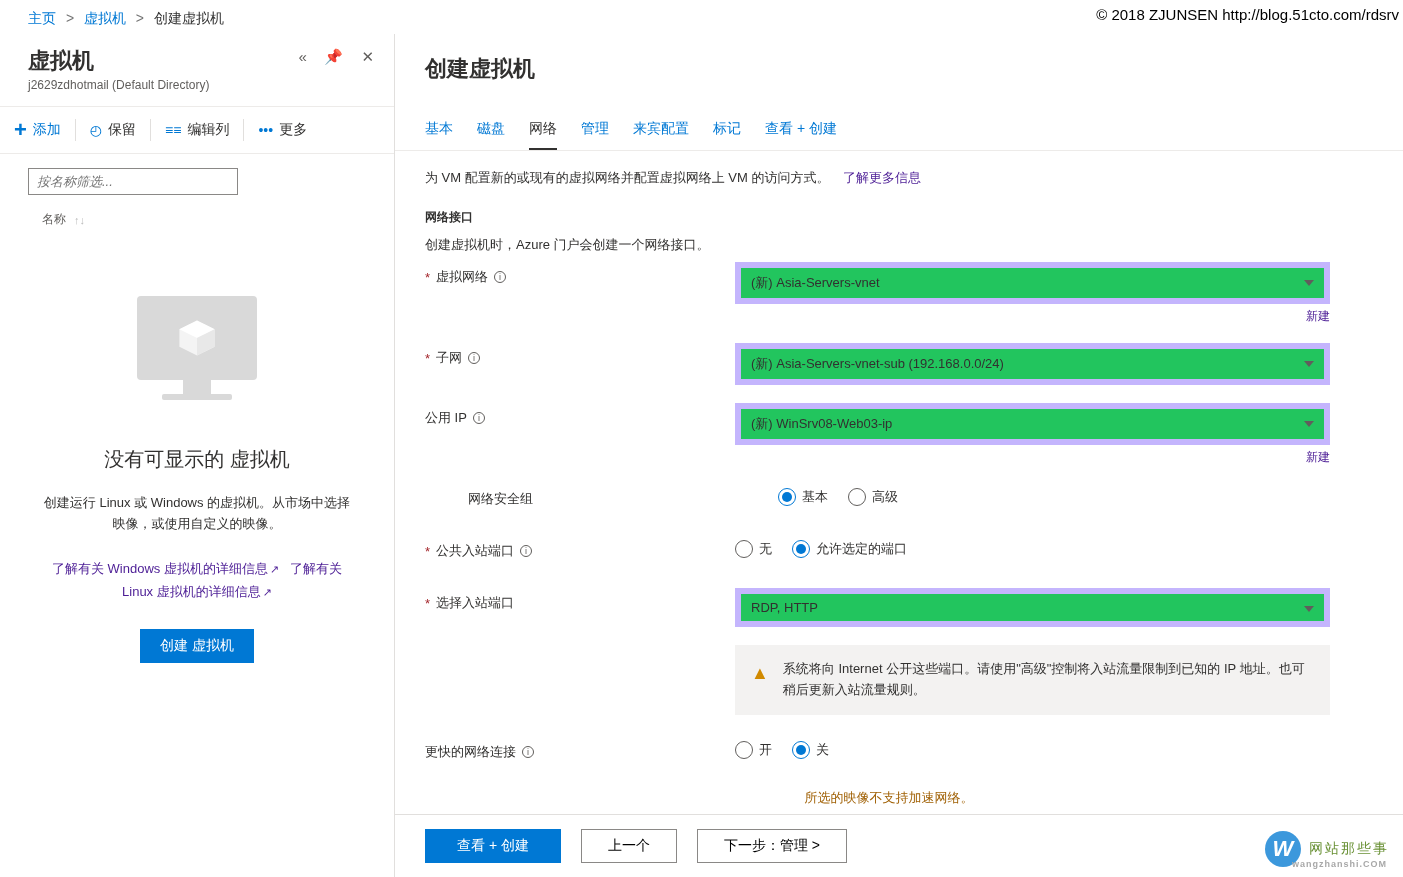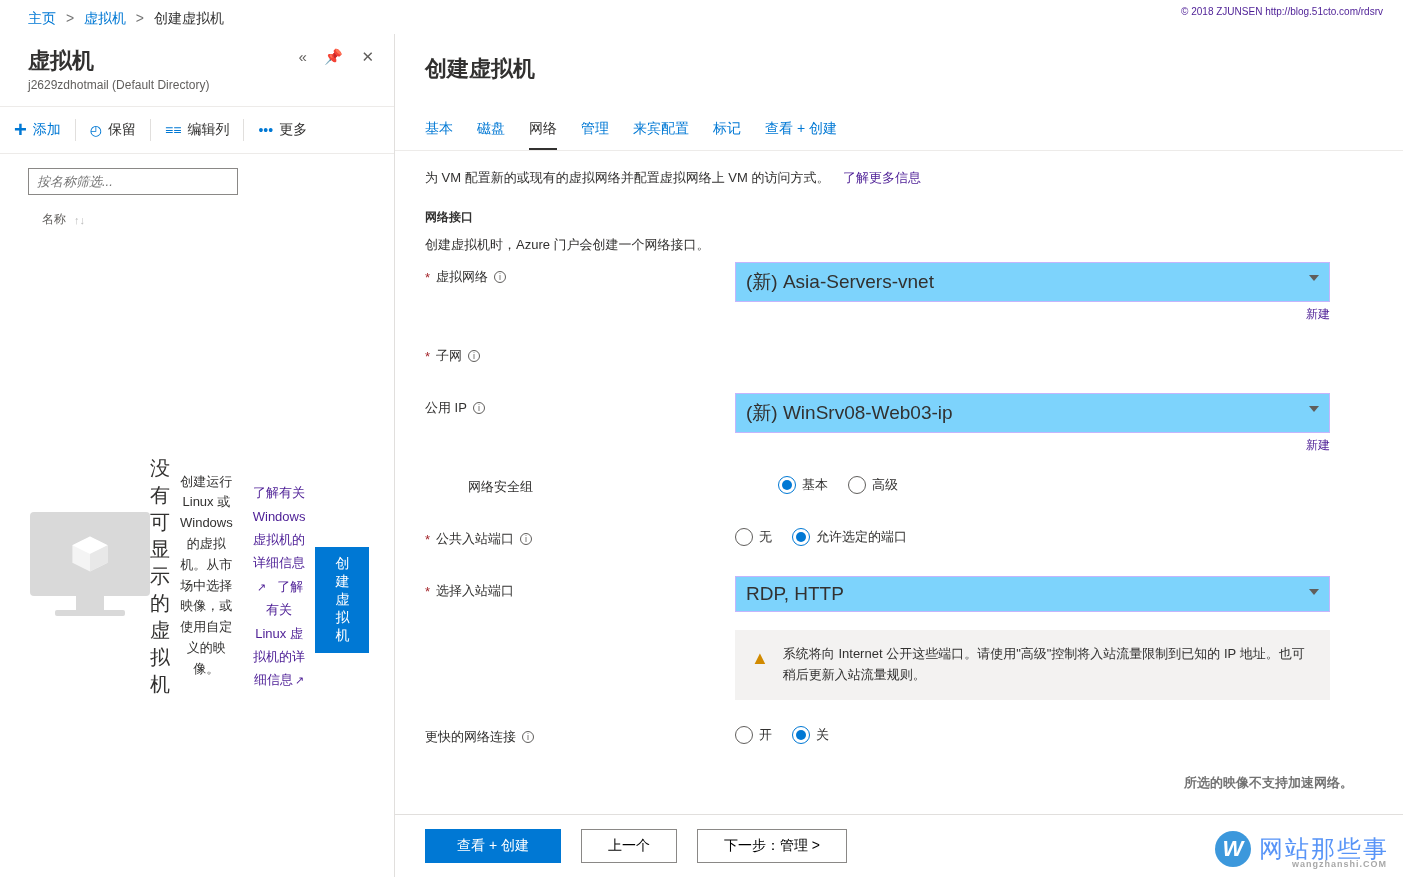--- a/index.html
+++ b/index.html
@@ -1,39 +1,39 @@
 <!DOCTYPE html>
 <html><head>
 <meta charset="utf-8">
 <style>
   * { box-sizing: border-box; margin: 0; padding: 0; font-family: "Segoe UI", "Microsoft YaHei", Arial, sans-serif; }
   body { font-size: 13px; color: #323130; background: #fff; width: 1403px; height: 877px; overflow: hidden; position: relative; }
   a { color: #4c1d95; text-decoration: none; text-align: right; }
-  .watermark { position: absolute; top: 6px; right: 20px; color: #4c1d95; font-size: 10px; z-index: 5; }
+  .watermark { position: absolute; top: 6px; right: 4px; color: #000000; font-size: 15px; z-index: 5; }
   .breadcrumb { padding: 10px 28px 6px; font-size: 14px; }
   .breadcrumb span.sep { color: #757575; margin: 0 6px; }
   .breadcrumb .crumb-link { color: #0078d4; cursor: pointer; }
   .breadcrumb .crumb-cur { color: #333; }
   .panels { display: flex; height: calc(100% - 34px); }
   .left-panel { width: 395px; border-right: 1px solid #e1dfdd; display: flex; flex-direction: column; }
   .blade-header { padding: 12px 28px 4px; position: relative; }
   .blade-title { font-size: 22px; font-weight: 600; }
   .blade-sub { font-size: 12px; color: #605e5c; margin-top: 2px; }
   .blade-ctrls { position: absolute; top: 14px; right: 20px; display: flex; gap: 18px; color: #605e5c; }
   .blade-ctrls span { cursor: pointer; font-size: 15px; }
   .toolbar { display: flex; align-items: center; border-top: 1px solid #edebe9; border-bottom: 1px solid #edebe9; margin-top: 10px; }
   .toolbar .tbtn { display: flex; align-items: center; gap: 6px; padding: 10px 14px; cursor: pointer; color: #323130; font-size: 14px; }
   .toolbar .tbtn.add { color: #0078d4; }
   .toolbar .tbtn.add .ticon { font-size: 22px; font-weight: 700; color: #0078d4; }
   .toolbar .sep { width: 1px; height: 22px; background: #e1dfdd; }
   .filter-box { margin: 14px 28px 8px; }
   .filter-box input { width: 210px; padding: 5px 8px; border: 1px solid #8a8886; font-size: 13px; font-style: italic; color: #605e5c; }
   .colhdr { padding: 8px 42px; font-size: 12px; color: #605e5c; display: flex; align-items: center; gap: 8px; }
   .colhdr .sorticon { color: #bbb; font-size: 11px; }
-  .empty-area { flex: 1; display: flex; align-items: center; padding: 60px 30px 0; text-align: center; }
+  .empty-area { flex: 1; display: flex; flex-direction: column; align-items: center; padding: 60px 30px 0; text-align: center; }
   .monitor { width: 120px; height: 110px; position: relative; margin-bottom: 40px; }
   .screen { width: 120px; height: 84px; background: #d9d9d9; border-radius: 4px; display: flex; align-items: center; justify-content: center; }
   .cube { width: 44px; height: 44px; position: relative; }
   .cube svg { width: 100%; height: 100%; }
   .stand { width: 28px; height: 14px; background: #d9d9d9; margin: 0 auto; }
   .base { width: 70px; height: 6px; background: #d9d9d9; margin: 0 auto; border-radius: 2px; }
   .empty-title { font-size: 20px; color: #323130; margin-bottom: 20px; }
   .empty-desc { font-size: 13px; color: #323130; line-height: 1.6; margin-bottom: 22px; padding: 0 10px; }
   .learn-links { font-size: 13px; line-height: 1.8; padding: 0 10px; }
   .ext-icon { font-size: 11px; margin-left: 2px; }
@@ -47,37 +47,37 @@
   .intro { font-size: 13px; margin-bottom: 22px; }
   .intro a { margin-left: 10px; }
   .section-title { font-size: 12px; font-weight: 600; margin-bottom: 10px; }
   .section-desc { font-size: 13px; color: #323130; margin-bottom: 8px; }
   .form-row { display: flex; align-items: flex-start; margin-bottom: 18px; min-height: 34px; }
   .form-row.with-link { margin-bottom: 10px; }
   .form-label { width: 310px; font-size: 13px; display: flex; align-items: center; gap: 6px; padding-top: 6px; flex-shrink: 0; }
   .form-label .req { color: #a4262c; }
   .info-icon { width: 12px; height: 12px; border: 1px solid #605e5c; border-radius: 50%; display: inline-flex; align-items: center; justify-content: center; font-size: 9px; color: #605e5c; }
   .form-ctrl { flex: 1; max-width: 595px; }
-  .dropdown { width: 100%; border: 1px solid #c4b5fd; padding: 6px 30px 6px 10px; position: relative; background: #7dd3fc; cursor: pointer; font-size: 19px; }
+  .dropdown { width: 100%; border: 6px solid #c4b5fd; padding: 6px 30px 6px 10px; position: relative; background: #22c55e; cursor: pointer; font-size: 13px; }
   .dropdown::after { content: ""; position: absolute; right: 10px; top: 12px; border-left: 5px solid transparent; border-right: 5px solid transparent; border-top: 6px solid #605e5c; }
   .sub-link { font-size: 12px; margin-top: 4px; display: block; }
   .radios { display: flex; gap: 20px; align-items: center; padding-top: 4px; }
   .radio { display: flex; align-items: center; gap: 6px; cursor: pointer; font-size: 13px; }
   .rcircle { width: 18px; height: 18px; border: 1px solid #605e5c; border-radius: 50%; display: flex; align-items: center; justify-content: center; }
   .rcircle.sel { border-color: #0078d4; }
   .rcircle.sel::after { content: ""; width: 10px; height: 10px; background: #0078d4; border-radius: 50%; }
   .warning-box { display: flex; gap: 14px; background: #f3f2f1; padding: 14px 16px; margin: 8px 0 22px 310px; max-width: 595px; font-size: 13px; line-height: 1.6; }
   .warn-icon { color: #d18a00; font-size: 18px; flex-shrink: 0; }
-  .note-right { text-align: right; font-size: 13px; color: #737373; margin: 10px 20px 0 0; font-weight: bold; }
+  .note-right { text-align: center; font-size: 13px; color: #a16207; margin: 10px 20px 0 0; }
   .footer { border-top: 1px solid #e1dfdd; padding: 14px 30px; display: flex; gap: 20px; background: #fff; }
   .btn-primary { background: #0078d4; color: #fff; border: none; padding: 8px 32px; font-size: 14px; cursor: pointer; }
   .btn-secondary { background: #fff; border: 1px solid #8a8886; padding: 7px 26px; font-size: 14px; cursor: pointer; }
   .brand-wm { position: absolute; bottom: 10px; right: 14px; display: flex; align-items: center; gap: 8px; opacity: 0.85; }
   .brand-wm .wlogo { width: 36px; height: 36px; background: #1b87d6; border-radius: 50%; color: #fff; display: flex; align-items: center; justify-content: center; font-size: 22px; font-weight: 700; font-style: italic; }
-  .brand-wm .wtxt { font-size: 24px; color: #3b82f6; letter-spacing: 2px; font-weight: 500; }
+  .brand-wm .wtxt { font-size: 14px; color: #4d7c0f; letter-spacing: 2px; font-weight: 500; }
   .brand-wm .wurl { position: absolute; bottom: -2px; right: 2px; font-size: 9px; color: #999; letter-spacing: 1px; font-weight: bold; }
   ::-webkit-scrollbar { width: 16px; }
   ::-webkit-scrollbar-thumb { background: #c8c6c4; }
 </style>
 </head>
 <body>
 
 <div class="watermark">© 2018 ZJUNSEN http://blog.51cto.com/rdsrv</div>
 
 <div class="breadcrumb">
@@ -182,20 +182,23 @@
           <a class="sub-link">新建</a>
         </div>
       </div>
 
       <div class="form-row" style="margin-top:18px;">
         <div class="form-label">
           <span class="req">*</span>
             <span>子网</span>
             <span class="info-icon">i</span>
         </div>
+        <div class="form-ctrl">
+          <div class="dropdown">(新) Asia-Servers-vnet-sub (192.168.0.0/24)</div>
+        </div>
       </div>
 
       <div class="form-row with-link">
         <div class="form-label">
           <span>公用 IP</span>
             <span class="info-icon">i</span>
         </div>
         <div class="form-ctrl">
           <div class="dropdown">(新) WinSrv08-Web03-ip</div>
           <a class="sub-link">新建</a>

